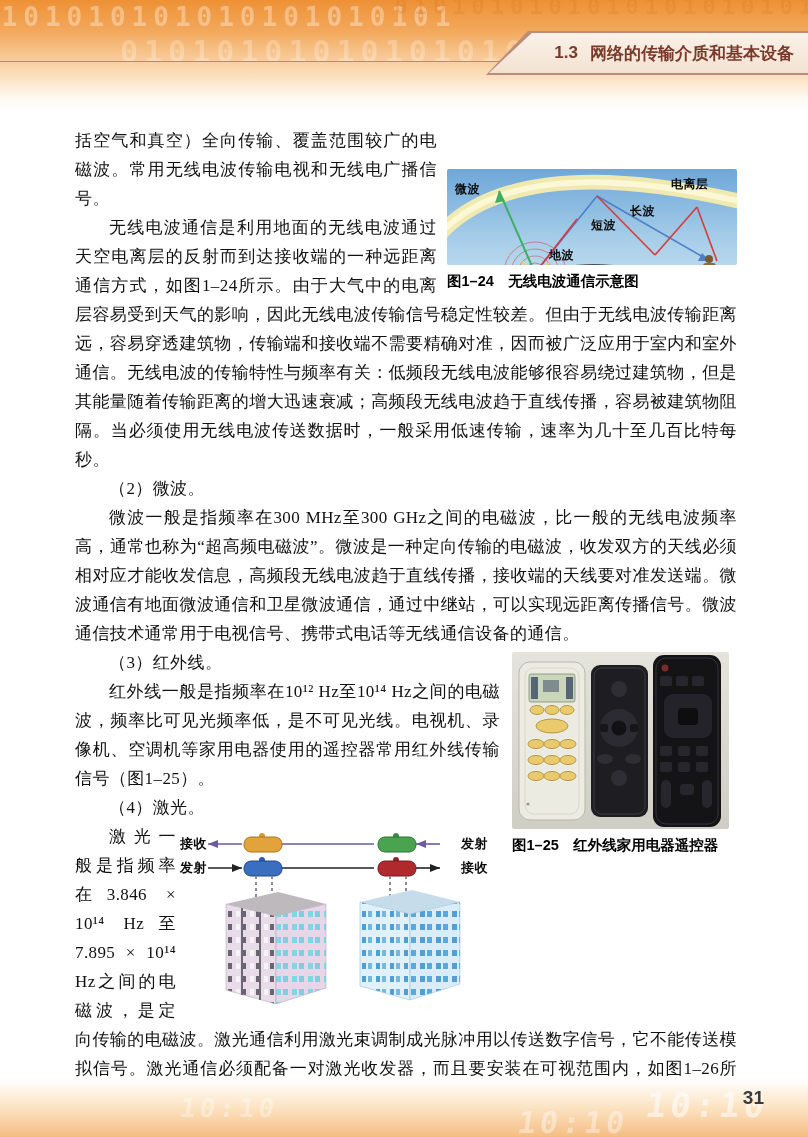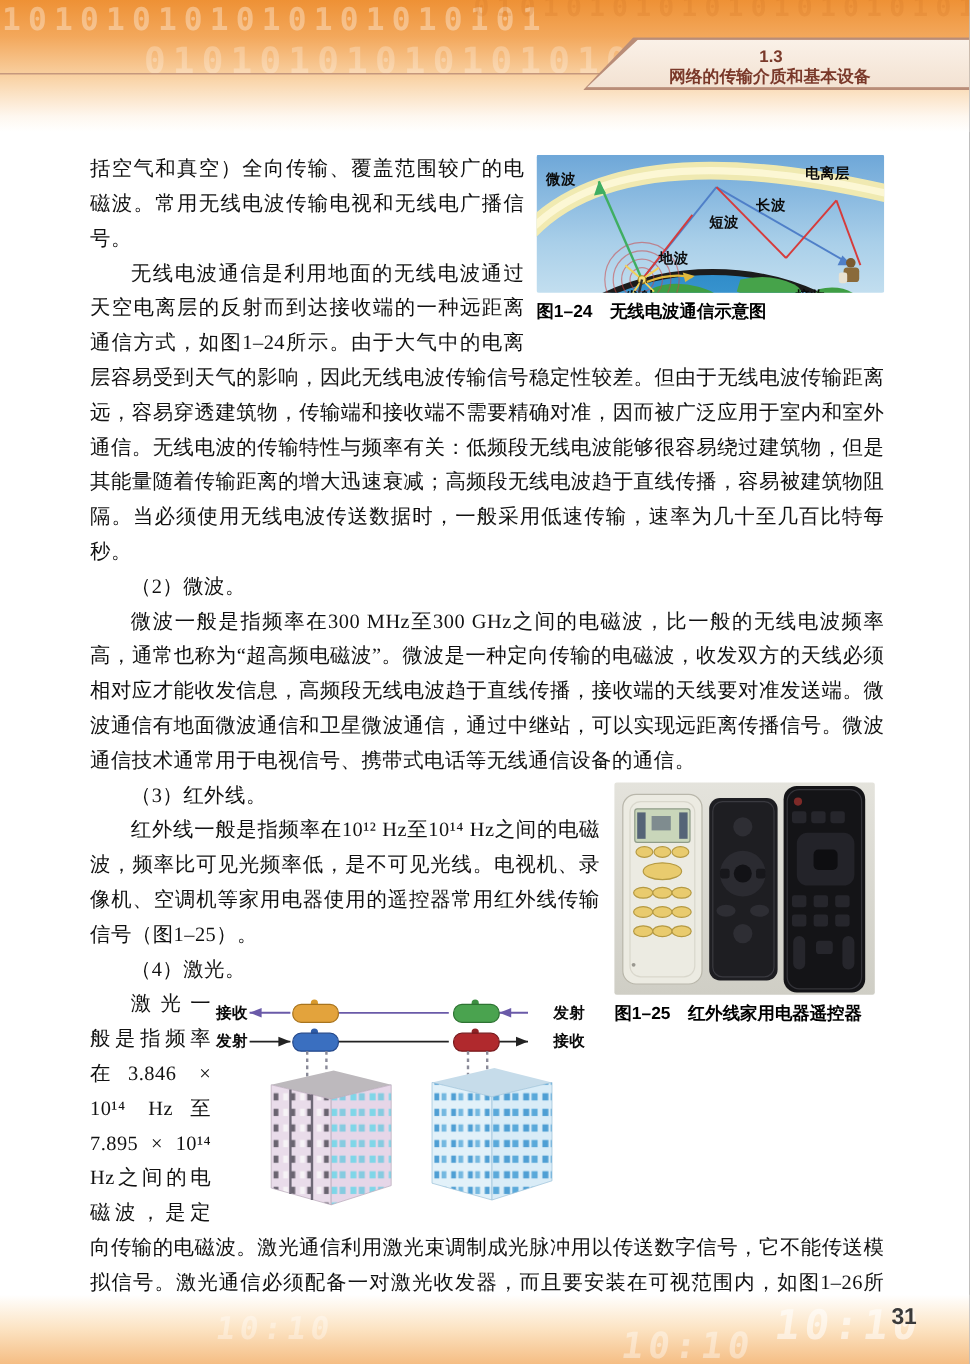--- a/index.html
+++ b/index.html
@@ -26,21 +26,21 @@
   .tab-back {
     position:absolute; top:31px; left:486px; width:322px; height:44px;
     background:#b98d78; clip-path:polygon(13% 0,100% 0,100% 100%,0 100%);
   }
   .tab {
     position:absolute; top:33px; left:489px; width:319px; height:40px;
     background:linear-gradient(180deg,#faf1e8,#f3e2d2);
     clip-path:polygon(13.4% 0,100% 0,100% 100%,0 100%);
     display:flex; align-items:center; justify-content:flex-end;
     font-family:"Liberation Sans","DejaVu Sans",sans-serif;
-    font-size:14px; font-weight:bold; color:#7a392a;flex-direction:column;
+    font-size:17px; font-weight:bold; color:#7a392a;
   }
   .tab .num { margin-right:12px; }
   .tab .ttl { margin-right:14px; }
   
   .content {
     position:absolute; left:75px; top:126px; width:662px;
     font-size:17px; line-height:29px; text-align:justify; letter-spacing:0.4px;
   }
   .content p { margin:0; text-indent:2em; }
   .content p.cont { text-indent:0; }
@@ -48,21 +48,21 @@
   .figcap {
     text-align:left; font-size:14.5px; font-weight:600; color:#000;
     margin-top:7px; letter-spacing:0; line-height:18px;
   }
   .figlabel {
     position:absolute; font-size:12px; font-weight:bold; color:#0a0a0a;
     line-height:12px; white-space:nowrap;
   }
   
   .fig24 { float:right; width:290px; margin:3px 0 10px 10px; }
-  .fig24 .art { position:relative; width:290px; height:115px; overflow:hidden; border-radius:2px; }
+  .fig24 .art { position:relative; width:290px; height:96px; overflow:hidden; border-radius:2px;margin-top:40px; }
   
   .fig25 { float:right; width:225px; margin:4px 0 8px 12px; }
   .fig25 .art { position:relative; width:217px; height:177px; overflow:hidden;
     background:linear-gradient(180deg,#e4e3dc,#cfcec5); border-radius:2px; }
   
   .fig26 { float:right; width:322px; margin:8px 0 0 2px; }
   .fig26 .art { position:relative; width:322px; height:182px; overflow:hidden; background:#fff; }
   .fig26 .figlabel { font-size:13px; }
   
   .footer {

